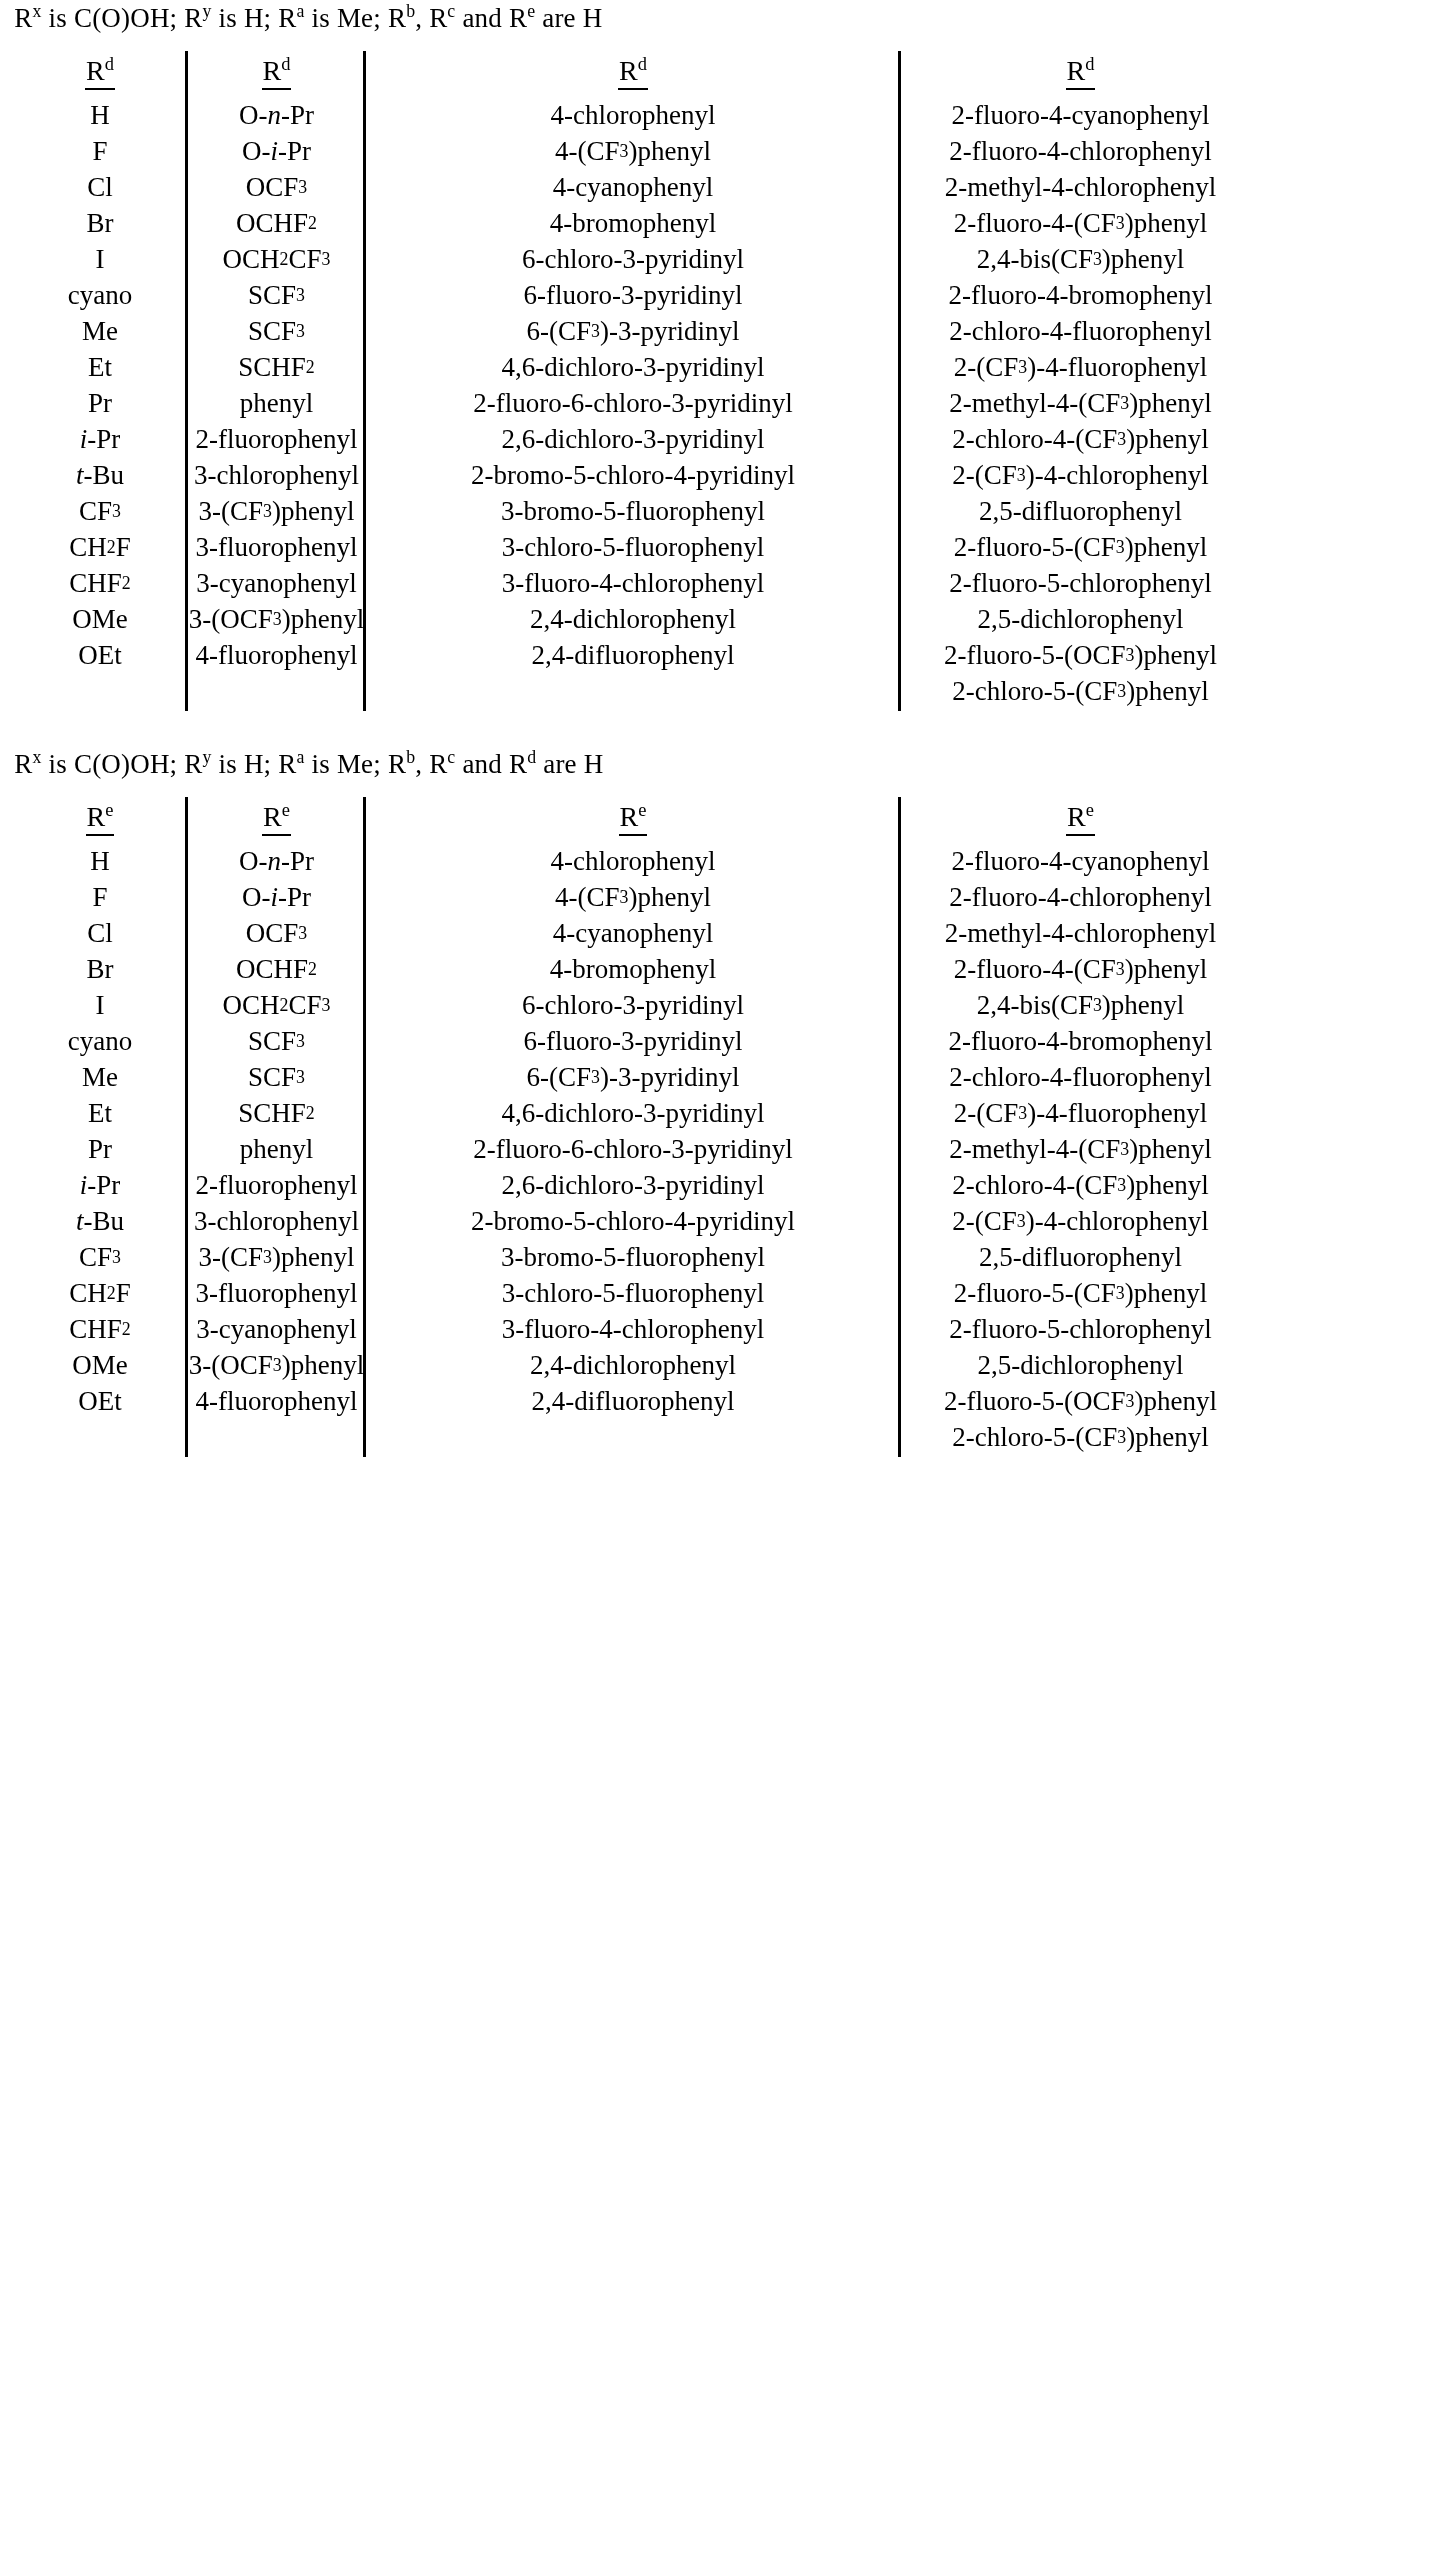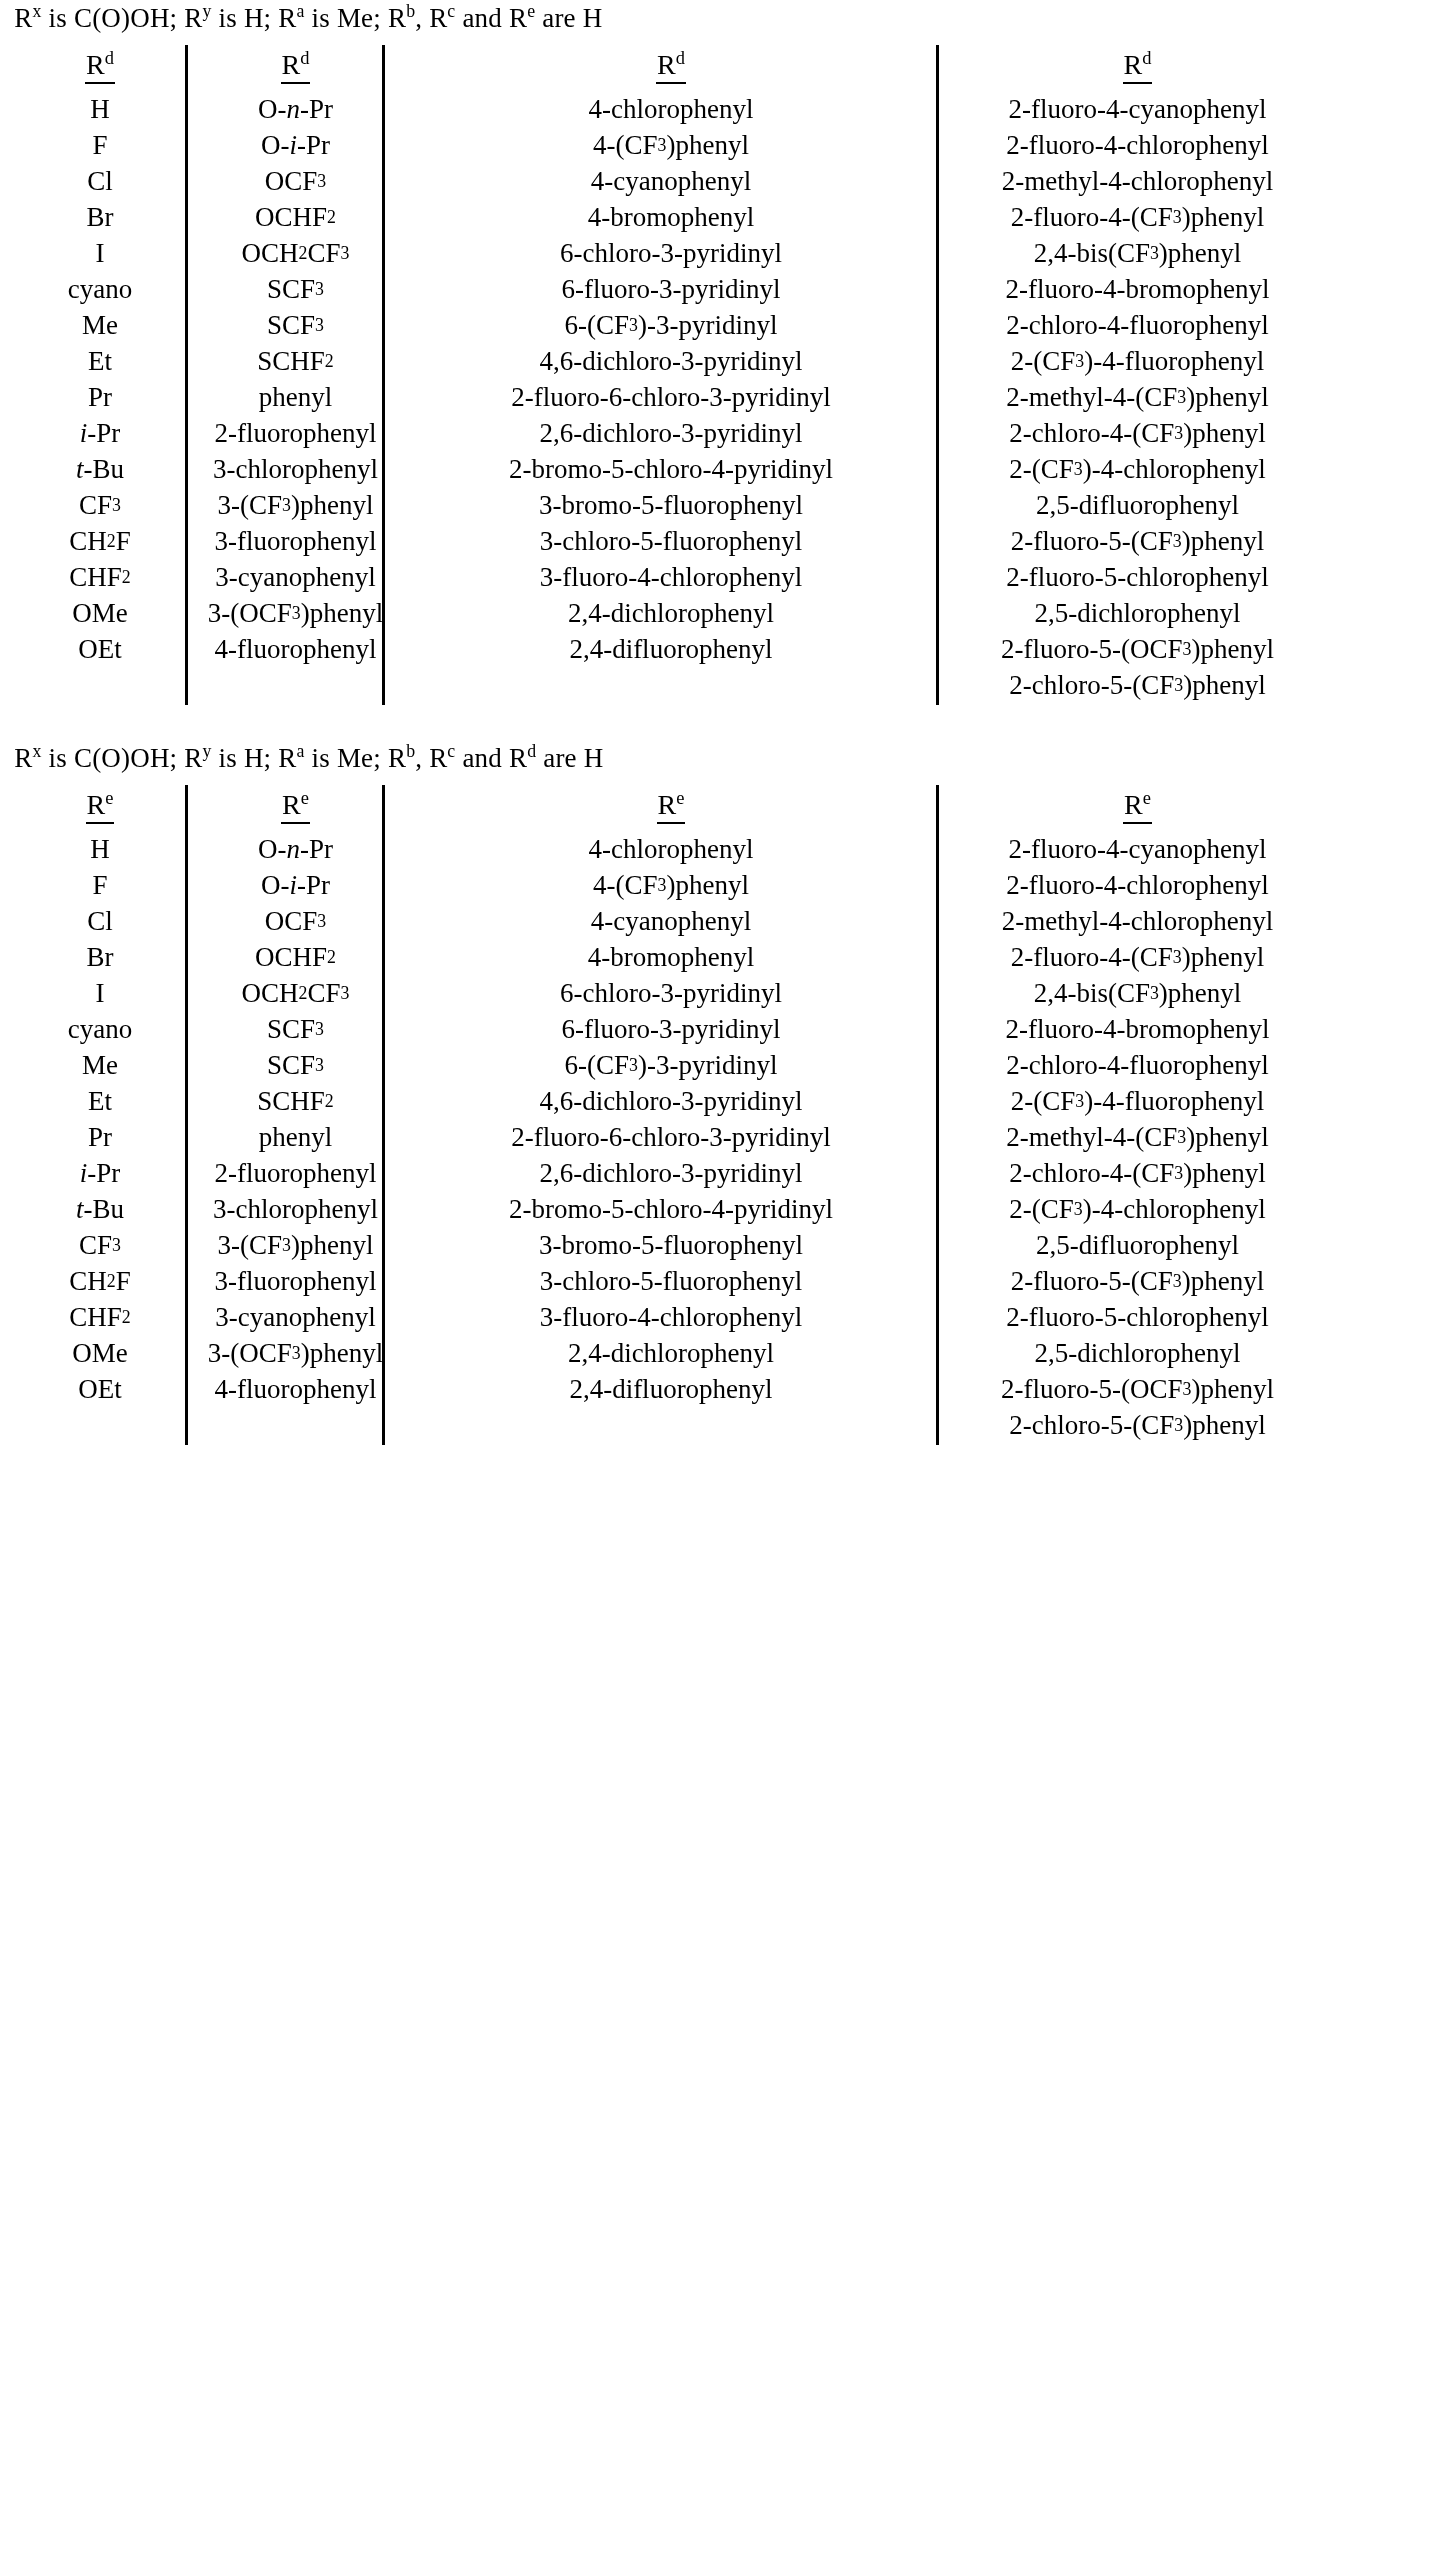--- a/index.html
+++ b/index.html
@@ -32,22 +32,21 @@
     letter-spacing: 0.2px;
     white-space: nowrap;
     padding-left: 1.8px;
   }
 
   
   .rgroup-table {
     position: relative;
     display: grid;
     grid-template-columns: 175px 178px 535px 360px;
-    margin-top: 6px;
-    gap: 19px;
+    margin-top: 12px;
   }
   .col {
     position: relative;
     display: flex;
     flex-direction: column;
     align-items: center;
   }
   
   .col.rule::after {
     content: "";

